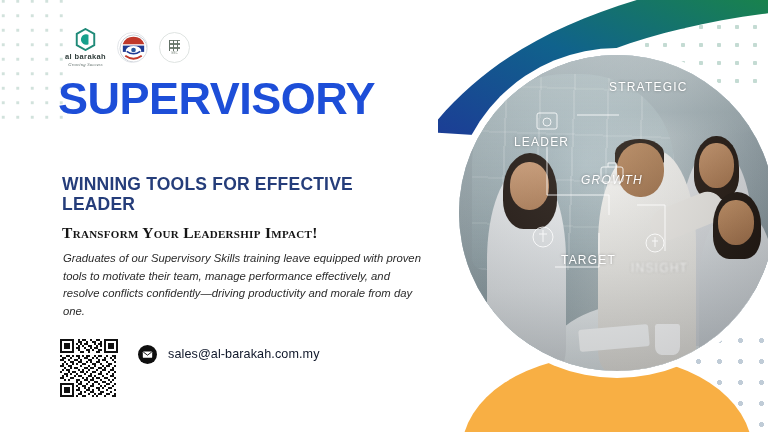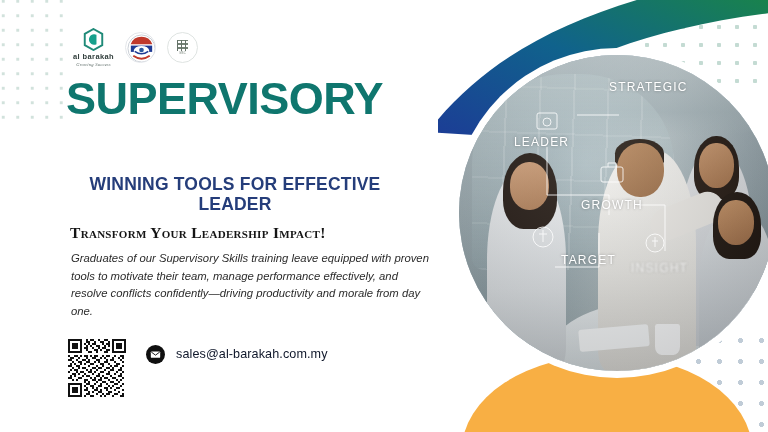--- a/index.html
+++ b/index.html
@@ -157,21 +157,21 @@
   .hud { position:absolute; inset:0; }
   .hud-label {
     position:absolute; color:#ffffff; font-size:12px; letter-spacing:1.2px;
     font-family:"Liberation Sans", sans-serif; font-weight:400;
     text-shadow:0 0 3px rgba(0,0,0,.35);
     white-space:nowrap;
   }
   .hud-label.blur { filter:blur(1.1px); opacity:.8; }
 
   
-  .content { position:absolute; left:66px; top:0; width:400px; height:432px; }
+  .content { position:absolute; left:58px; top:0; width:400px; height:432px; }
 
   .logos { position:absolute; left:7px; top:28px; display:flex; align-items:center; gap:11px; }
   .logo-barakah { display:flex; flex-direction:column; align-items:center; gap:1px; }
   .hexmark { width:21px; height:23px; }
   .logo-barakah .name {
     font-size:7.5px; color:#2f3c3a; letter-spacing:.4px; font-weight:600;
   }
   .logo-barakah .tag {
     font-size:4.6px; color:#5b6a66; font-style:italic;
     font-family:"Liberation Serif", serif; letter-spacing:.2px;
@@ -190,26 +190,26 @@
     background-image:
       linear-gradient(90deg,#4a5a4e 25%, transparent 25% 50%, #4a5a4e 50% 62%, transparent 62%),
       linear-gradient(0deg,#5c6d5f 20%, transparent 20% 44%, #5c6d5f 44% 58%, transparent 58% 78%, #5c6d5f 78%);
     background-size:4px 4px, 4px 4px;
     opacity:.85;
   }
   .cert-txt { font-size:2.6px; color:#6c7a6e; letter-spacing:.2px; }
 
   .headline {
     position:absolute; left:0; top:78px; width:400px;
-    color:#0f766e; font-weight:bold; font-size:45px; line-height:.95;
+    color:#1d4ed8; font-weight:bold; font-size:45px; line-height:.95;
     letter-spacing:-.5px;
   }
   .subhead {
     position:absolute; left:4px; top:174px; width:330px;
-    color:#253d7a; font-size:17.5px; line-height:1.17; letter-spacing:.2px;text-align:center;
+    color:#253d7a; font-size:17.5px; line-height:1.17; letter-spacing:.2px;
   }
   .kicker {
     position:absolute; left:4px; top:224px;
     color:#151515; font-family:"Liberation Serif", serif;
     font-weight:bold; font-size:15.5px; font-variant:small-caps;
     letter-spacing:.3px;
   }
   .body-copy {
     position:absolute; left:5px; top:250px; width:360px;
     color:#2b2b2b; font-size:11.3px; line-height:1.55; font-style:italic;
@@ -291,21 +291,21 @@
         <circle cx="84" cy="182" r="10"></circle>
         <path d="M80,179 h8 M84,175 v12"></path>
         <circle cx="196" cy="188" r="9"></circle>
         <path d="M193,186 h6 M196,182 v10"></path>
       </g>
     </svg>
 
     <div class="hud">
       <span class="hud-label" style="left:150px; top:25px;">STRATEGIC</span>
       <span class="hud-label" style="left:55px; top:80px;">LEADER</span>
-      <span class="hud-label" style="left:122px; top:143px;">GROWTH</span>
+      <span class="hud-label" style="left:122px; top:118px;font-style:italic;">GROWTH</span>
       <span class="hud-label" style="left:62px; top:198px;margin-left:40px;">TARGET</span>
       <span class="hud-label blur" style="left:172px; top:206px;">INSIGHT</span>
     </div>
   </div>
 </div>
 
 <div class="content">
 
   <div class="logos">
     <div class="logo-barakah">

